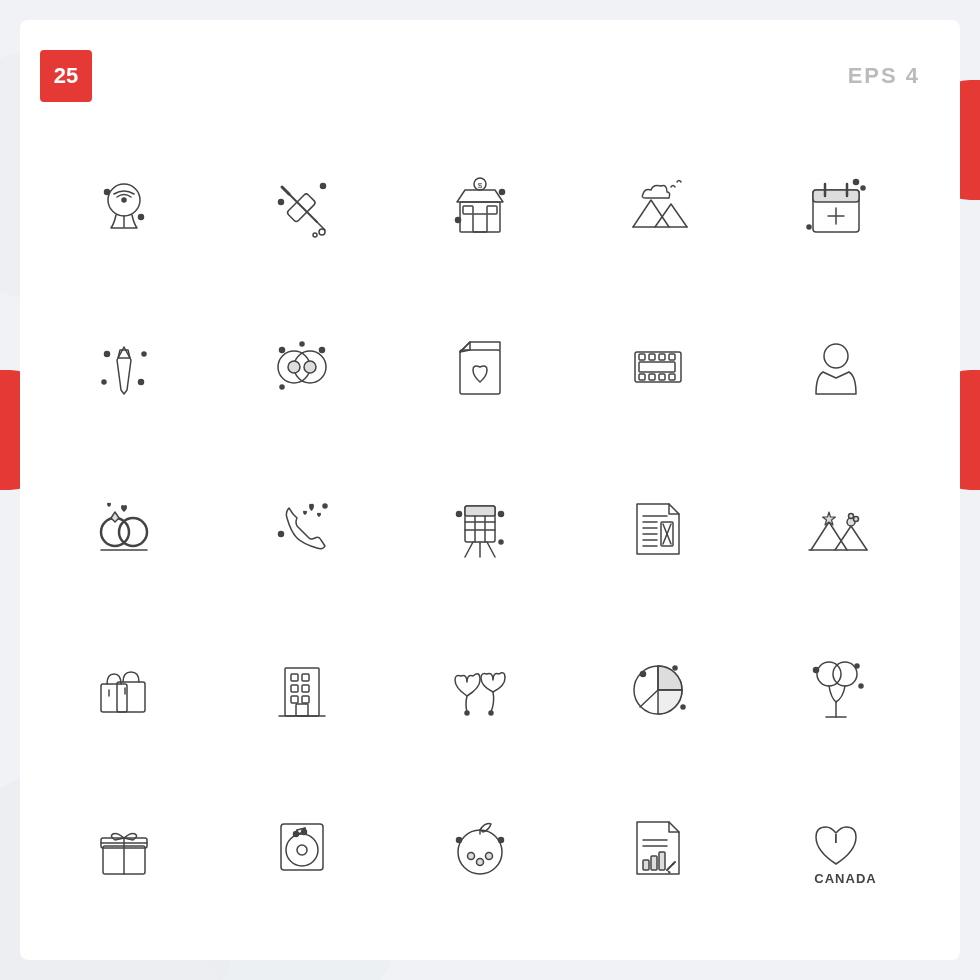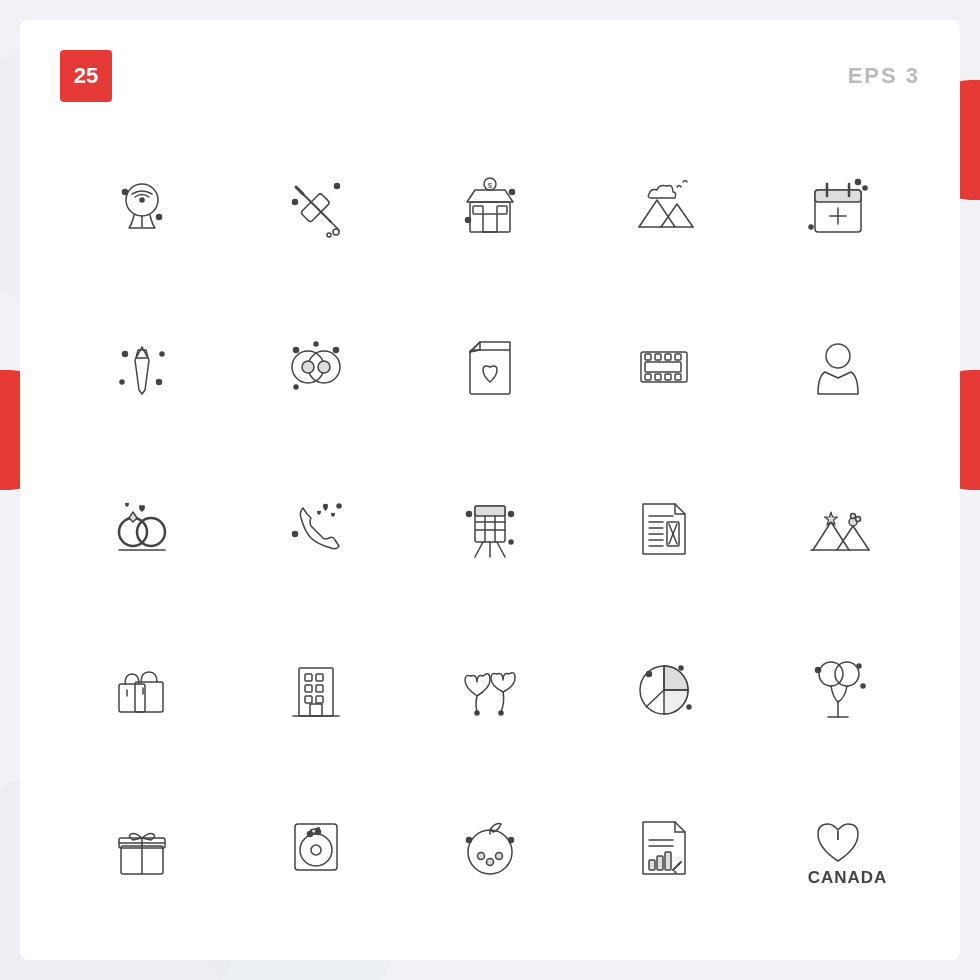--- a/index.html
+++ b/index.html
@@ -46,21 +46,21 @@
     
     .card {
       position: absolute;
       top: 20px;
       left: 20px;
       right: 20px;
       bottom: 20px;
       background: white;
       border-radius: 8px;
       z-index: 2;
-      padding: 30px 40px 30px 40px;
+      padding: 30px 40px 30px 20px;
     }
 
     
     .header {
       display: flex;
       justify-content: space-between;
       align-items: center;
       margin-bottom: 30px;
     }
 
@@ -143,21 +143,21 @@
 
 <div class="red-accent red-right-top"></div>
 <div class="red-accent red-right-mid"></div>
 <div class="red-accent red-left-mid"></div>
 
 <div class="card">
   <div class="header">
     <div class="header-left">
       <div class="badge-25">25</div>
     </div>
-    <div class="header-eps">EPS 3</div>
+    <div class="header-eps">EPS 4</div>
   </div>
 
   <div class="icon-grid">
 
     <div class="icon-cell">
       <svg viewBox="0 0 70 70">
 
         <circle cx="35" cy="28" r="16"></circle>
 
         <path d="M28 25 Q35 20 42 25"></path>
@@ -558,17 +558,17 @@
       </svg>
     </div>
 
     <div class="icon-cell">
       <svg viewBox="0 0 70 70">
 
         <path d="M35 55 Q15 42 15 28 Q15 18 25 18 Q30 18 35 24 Q40 18 45 18 Q55 18 55 28 Q55 42 35 55Z"></path>
 
         <text x="35" y="34" text-anchor="middle" font-size="12" font-weight="bold" fill="#444" stroke="none">I</text>
       </svg>
-      <div style="font-size:17px;font-weight:bold;color:#444;letter-spacing:1px;margin-top:-8px;margin-left:19px;">CANADA</div>
+      <div style="font-size:13px;font-weight:bold;color:#444;letter-spacing:1px;margin-top:-8px;margin-left:19px;">CANADA</div>
     </div>
 
   </div>
 </div>
 
 </body></html>

